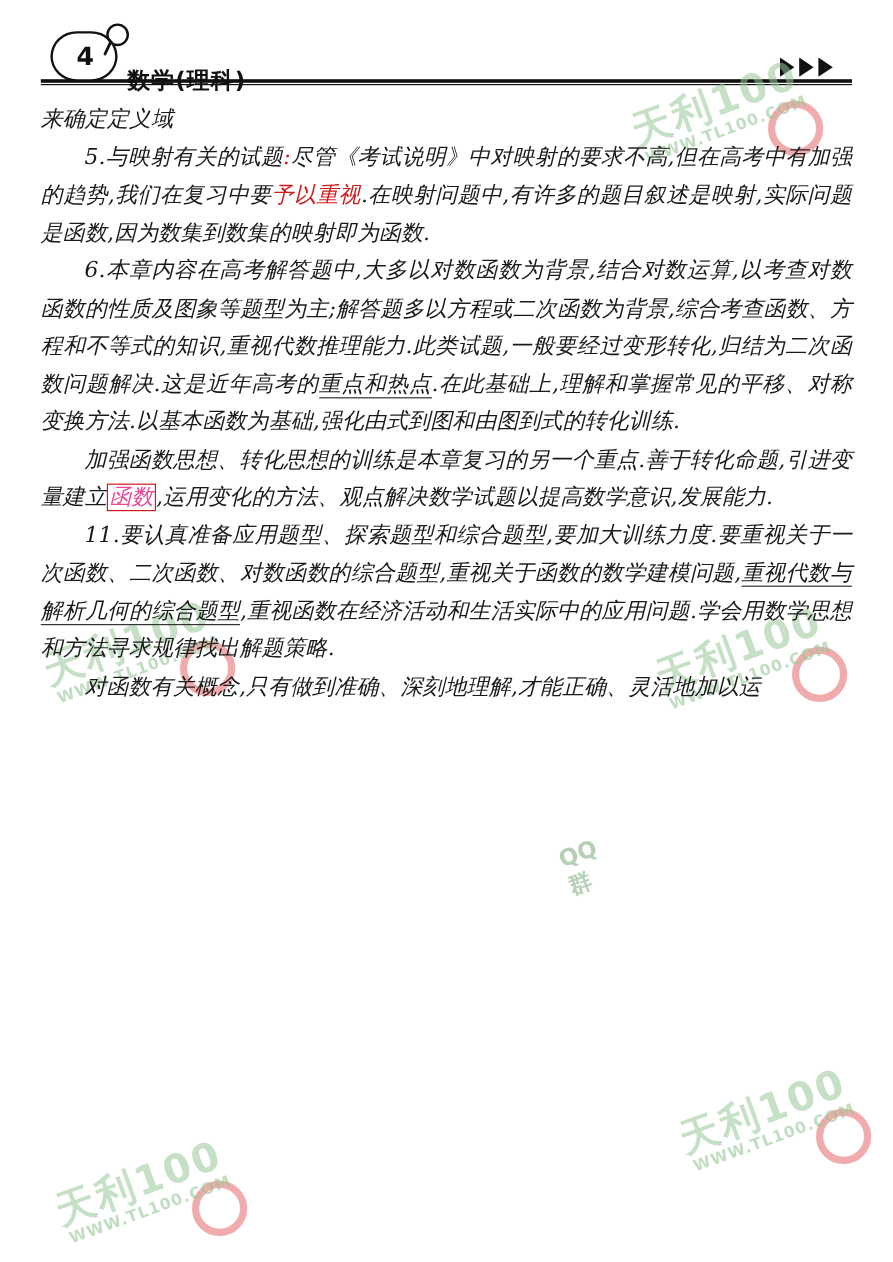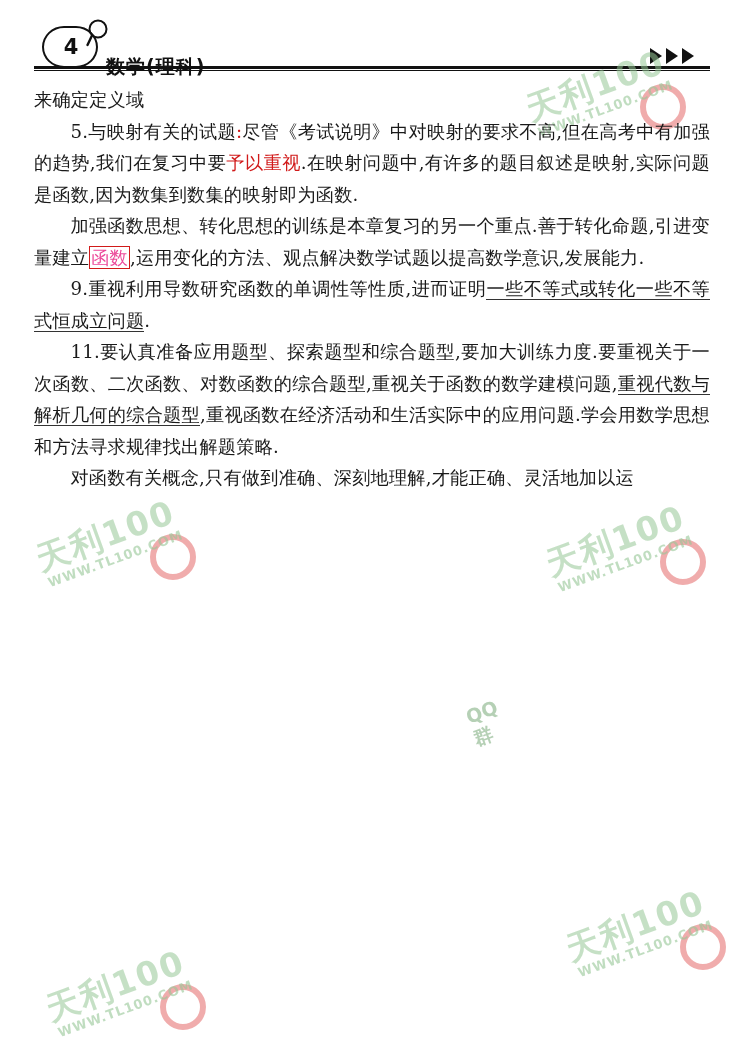--- a/index.html
+++ b/index.html
@@ -104,20 +104,21 @@
     line-height: 31.5px;
     text-align: justify;
     text-justify: inter-ideograph;
     letter-spacing: 0.2px;
     position: relative;
     z-index: 3;
   }
   p {
     margin: 0;
     padding: 0;
+    font-style: italic;
   }
   p.indent {
     text-indent: 2em;
   }
   .hl-red {
     color: #d11a1a;
   }
   .hl-box {
     color: #ec4899;
     border: 1px solid #d11a1a;
@@ -231,26 +232,26 @@
     </span>
   </div>
 
   <div class="content">
 
     <p>来确定定义域</p>
 
 
     <p class="indent">5.与映射有关的试题<span class="hl-red">:</span>尽管《考试说明》中对映射的要求不高,但在高考中有加强的趋势,我们在复习中要<span class="hl-red">予以重视</span>.在映射问题中,有许多的题目叙述是映射,实际问题是函数,因为数集到数集的映射即为函数.</p>
 
+    <p class="indent">6.本章内容在高考解答题中,大多以对数函数为背景,结合对数运算,以考查对数函数的性质及图象等题型为主;解答题多以方程或二次函数为背景,综合考查函数、方程和不等式的知识,重视代数推理能力.此类试题,一般要经过变形转化,归结为二次函数问题解决.这是近年高考的<span class="underline">重点和热点</span>.在此基础上,理解和掌握常见的平移、对称变换方法.以基本函数为基础,强化由式到图和由图到式的转化训练.</p>
 
     <p class="indent">加强函数思想、转化思想的训练是本章复习的另一个重点.善于转化命题,引进变量建立<span class="hl-box">函数</span>,运用变化的方法、观点解决数学试题以提高数学意识,发展能力.</p>
 
 
 
-    <p class="indent">9.重视利用导数研究函数的单调性等性质,进而证明<span class="underline">一些不等式或转化</span><span class="underline">一些不等式恒成立问题</span>.</p>
 
 
     <p class="indent">11.要认真准备应用题型、探索题型和综合题型,要加大训练力度.要重视关于一次函数、二次函数、对数函数的综合题型,重视关于函数的数学建模问题,<span class="underline">重视代数与解析几何的综合题型</span>,重视函数在经济活动和生活实际中的应用问题.学会用数学思想和方法寻求规律找出解题策略.</p>
 
     <p class="indent">对函数有关概念,只有做到准确、深刻地理解,才能正确、灵活地加以运</p>
 
   </div>
 </div>
 
 </body></html>

